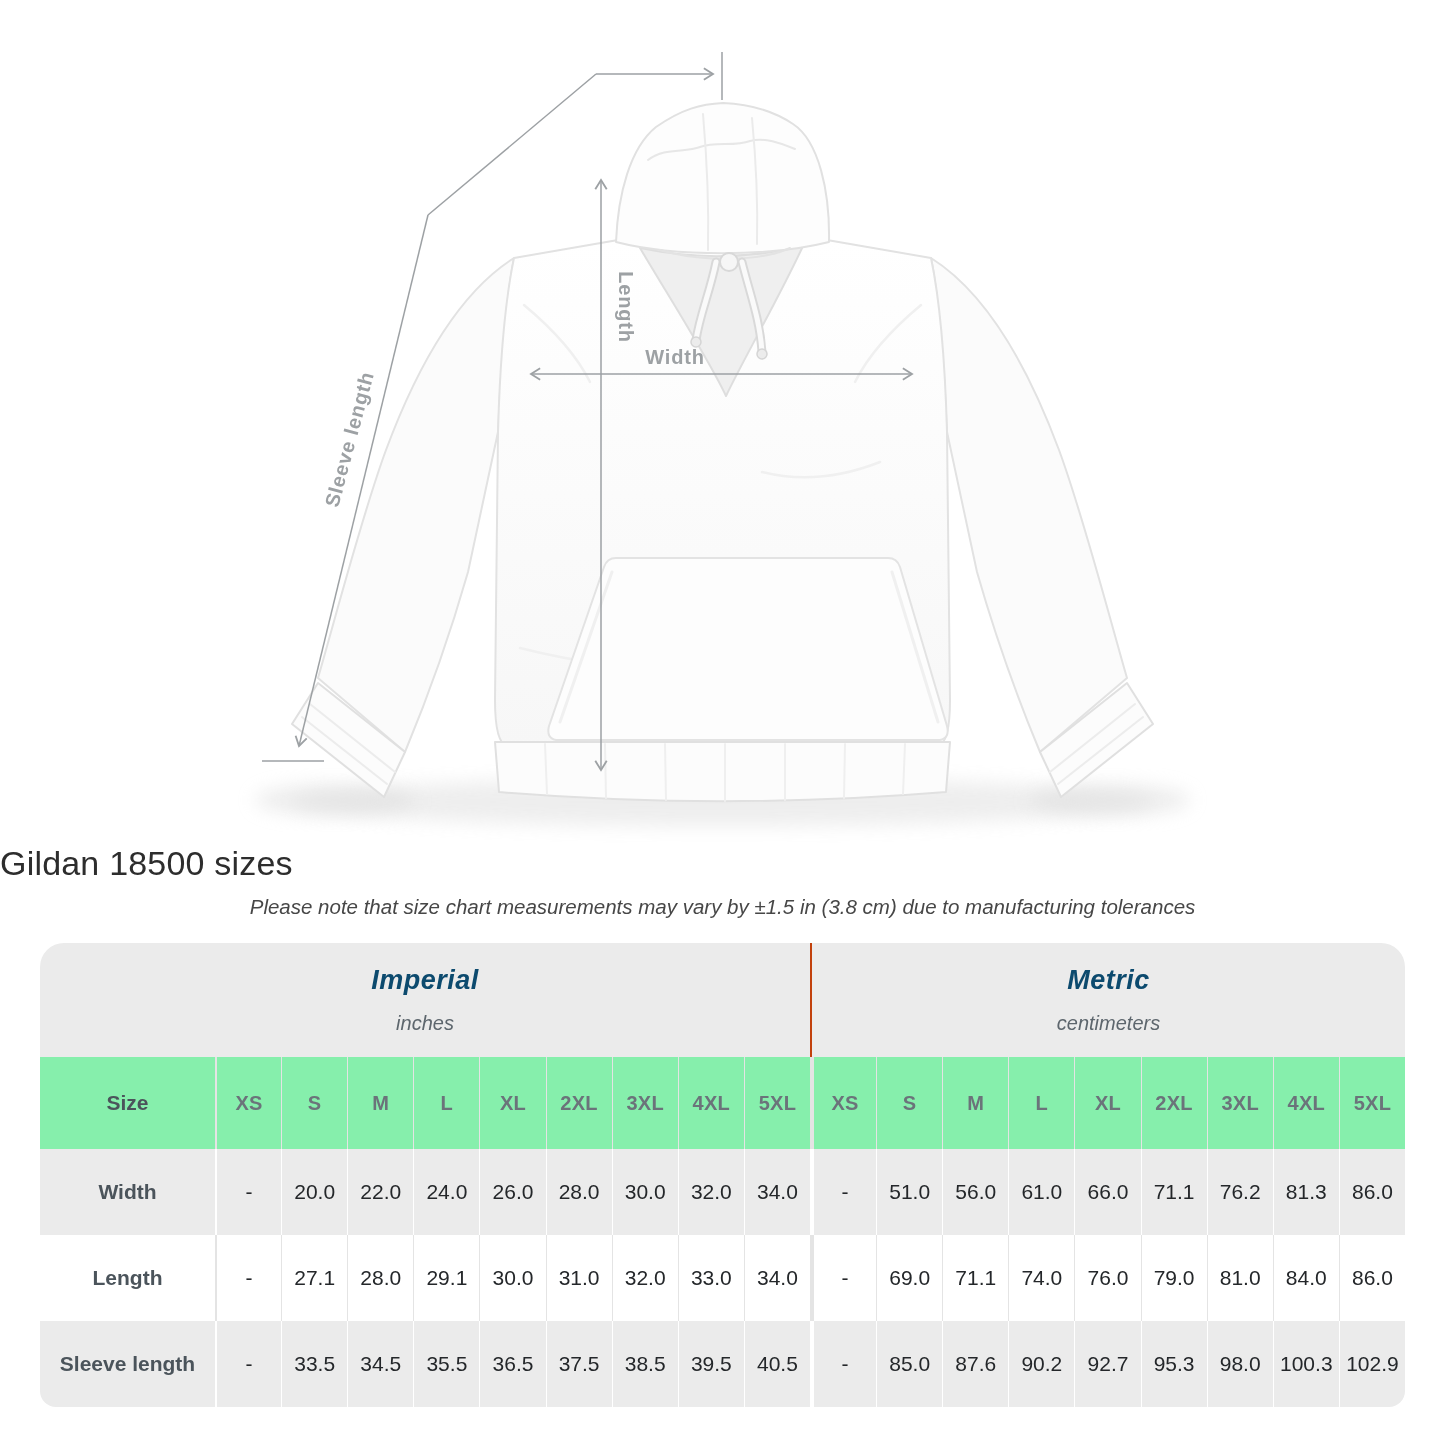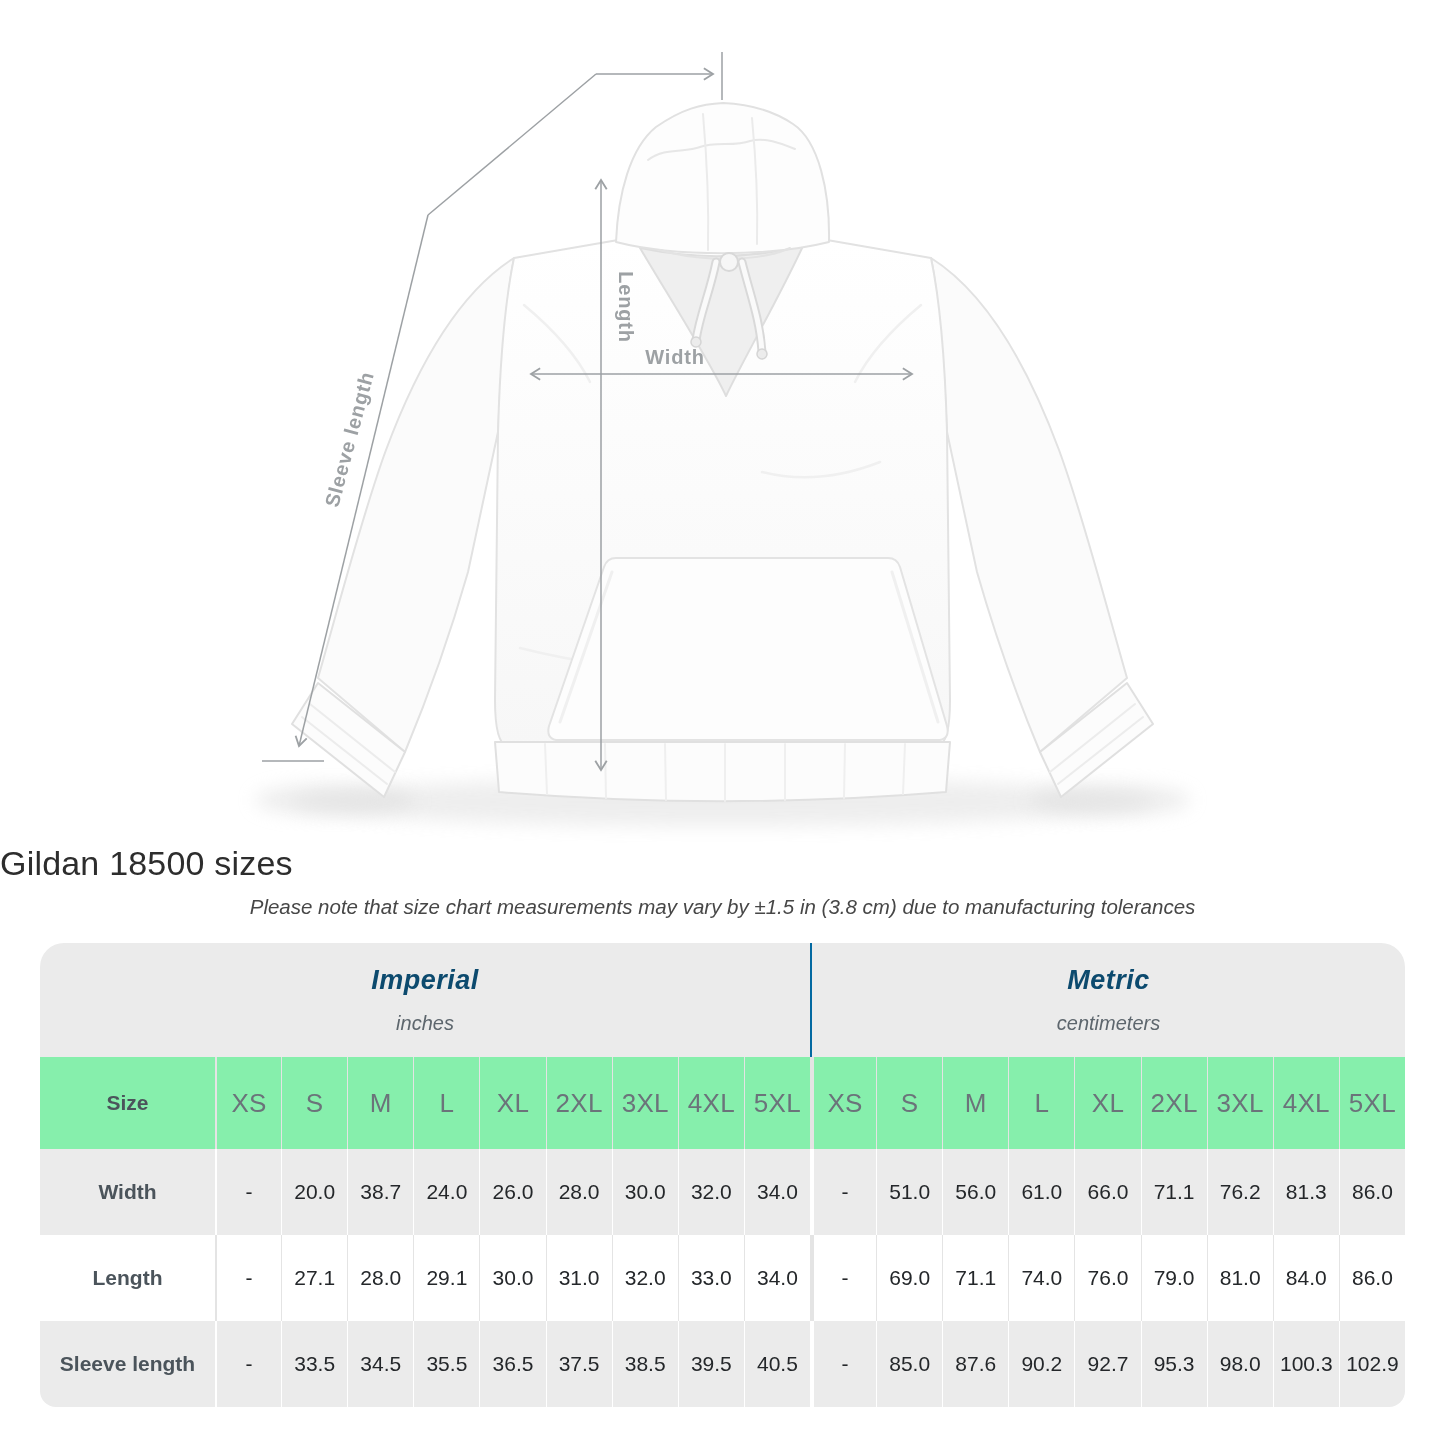--- a/index.html
+++ b/index.html
@@ -15,34 +15,34 @@
          font-style:italic;font-size:20.5px;color:#474747;}
 
   .table-wrap{position:absolute;left:40px;top:943px;width:1365px;
               border-radius:24px 24px 16px 16px;overflow:hidden;}
   table.sizes{border-collapse:separate;border-spacing:0;table-layout:fixed;width:1365px;}
   col.size-col{width:175px;}
 
   tr{--div:#e4e4e4;}
   tr.band-row td{height:112px;background:#ebebeb;vertical-align:middle;text-align:center;}
   td.band{border:0;}
-  td.band.met{border-left:2px solid #0369a1;}
+  td.band.met{border-left:2px solid #c2410c;}
   .gtitle{font-size:27px;font-weight:bold;font-style:italic;color:#0c4a6e;letter-spacing:.5px;}
   .gsub{font-size:20px;font-style:italic;color:#5d666d;margin-top:16px;}
 
   tr.head-row td{height:92px;background:#86efac;}
   tr.head-row{--div:#e4e4e4;}
   tr.white{--div:#e4e4e4;}
   tr.white td{background:#fff;}
   tr.gray{--div:#ffffff;}
   tr.gray td{background:#ebebeb;}
   tr.data-row td{height:86px;}
 
   .cell{text-align:center;vertical-align:middle;padding:0;}
-  .head{font-weight:normal;font-size:26px;color:#6b737a;letter-spacing:.3px;}
+  .head{font-weight:bold;font-size:20px;color:#6b737a;letter-spacing:.3px;}
   .rowlabel{font-weight:bold;font-size:21px;color:#4b545b;}
   .val{font-size:21px;color:#24272a;}
 
   .c-first{border-left:0;}
   .c-col{border-left:1.5px solid var(--div);}
   .c-imp-first{border-left:2.5px solid var(--div);}
   .c-met-first{border-left:4px solid var(--div);}
 </style>
 </head>
 <body>
@@ -193,21 +193,21 @@
             <td class="cell head c-col">3XL</td>
             <td class="cell head c-col">4XL</td>
             <td class="cell head c-col">5XL</td>
           </tr>
       </tbody>
       <tbody id="table-body">
           <tr class="data-row gray">
             <td class="cell rowlabel c-first">Width</td>
             <td class="cell val c-imp-first">-</td>
             <td class="cell val c-col">20.0</td>
-            <td class="cell val c-col">38.7</td>
+            <td class="cell val c-col">22.0</td>
             <td class="cell val c-col">24.0</td>
             <td class="cell val c-col">26.0</td>
             <td class="cell val c-col">28.0</td>
             <td class="cell val c-col">30.0</td>
             <td class="cell val c-col">32.0</td>
             <td class="cell val c-col">34.0</td>
             <td class="cell val c-met-first">-</td>
             <td class="cell val c-col">51.0</td>
             <td class="cell val c-col">56.0</td>
             <td class="cell val c-col">61.0</td>

